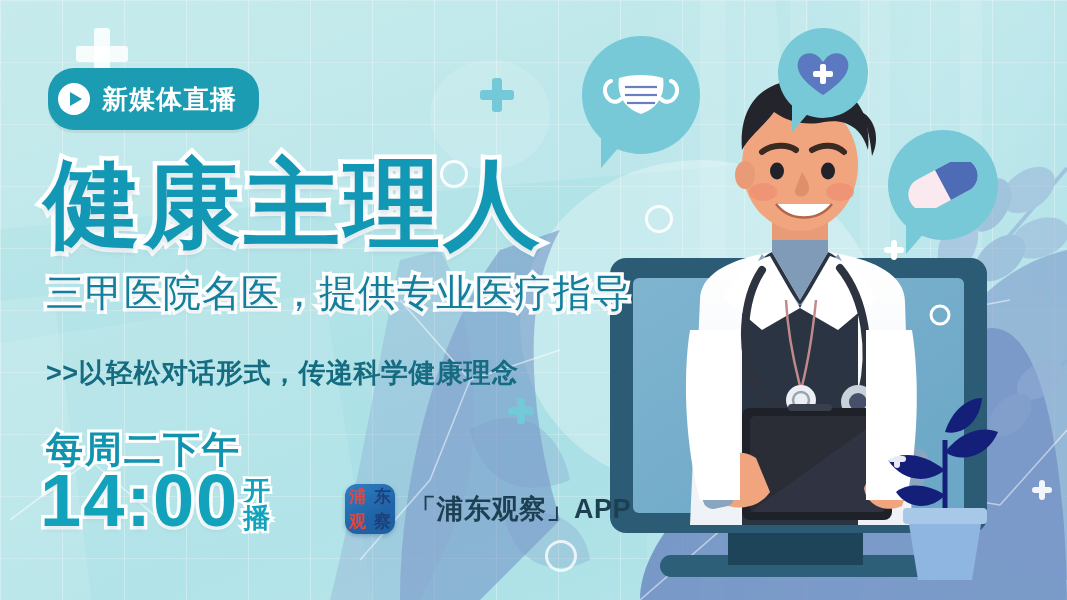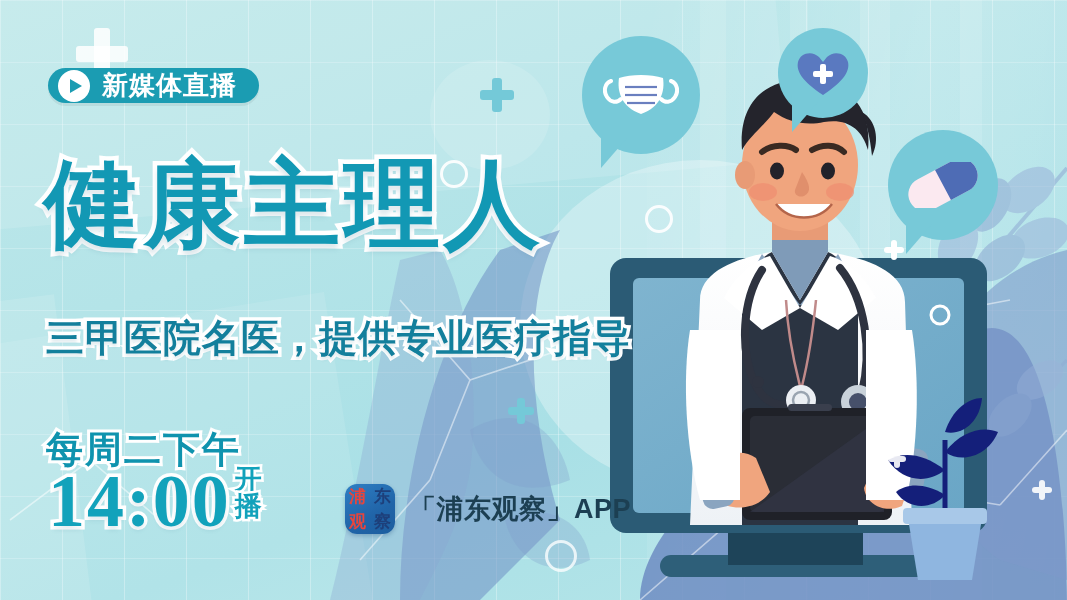--- a/index.html
+++ b/index.html
@@ -77,21 +77,21 @@
     position: absolute;
     border-radius: 50%;
     border: 3px solid rgba(255,255,255,0.9);
   }
   .ring.blue { border-color: #5f81bd; }
 
   
   .live-badge {
     position: absolute;
     left: 48px; top: 68px;
-    height: 35px;
+    height: 62px;
     padding: 0 22px 0 10px;
     display: flex; align-items: center; gap: 12px;
     background: #1b9cb2;
     border-radius: 26px;
     box-shadow: 0 3px 0 rgba(0,0,0,0.06);
   }
   .play-circle {
     width: 32px; height: 32px;
     background: #ffffff;
     border-radius: 50%;
@@ -125,28 +125,27 @@
     -webkit-text-stroke: 9px #ffffff;
     paint-order: stroke fill;
     text-shadow: 0 5px 5px rgba(70,130,150,0.18);
     margin-top: 20px;
   }
 
   .subhead {
     position: absolute;
     left: 46px; top: 268px;
     font-size: 38px;
-    font-weight: bold;
+    font-weight: normal;
     color: #137f9c;
     letter-spacing: 1px;
     white-space: nowrap;
     -webkit-text-stroke: 7px #ffffff;
     paint-order: stroke fill;
     text-shadow: 0 3px 3px rgba(70,130,150,0.16);
-    margin-top: 45px;
   }
 
   .tagline {
     position: absolute;
     left: 46px; top: 355px;
     font-size: 27px;
     font-weight: bold;
     color: #156c80;
     letter-spacing: 0.5px;
     white-space: nowrap;
@@ -159,22 +158,22 @@
     font-size: 37px;
     font-weight: bold;
     color: #0f93ae;
     letter-spacing: 2px;
     white-space: nowrap;
     -webkit-text-stroke: 6px #ffffff;
     paint-order: stroke fill;
   }
   .sched-time-wrap {
     position: absolute;
-    left: 48px; top: 466px;
-    display: flex; align-items: flex-start; font-family: Liberation Serif, serif;
+    left: 40px; top: 466px;
+    display: flex; align-items: flex-end;
   }
   .sched-time {
     font-size: 74px;
     font-weight: bold;
     color: #12a2bb;
     letter-spacing: 2px;
     line-height: 0.95;
     -webkit-text-stroke: 7px #ffffff;
     paint-order: stroke fill;
     text-shadow: 0 4px 4px rgba(70,130,150,0.14);
@@ -452,20 +451,21 @@
     <span class="play-circle">
       <span class="play-tri"></span>
     </span>
     <span class="live-badge-text">新媒体直播</span>
   </div>
 
   <div class="headline">健康主理人</div>
 
   <div class="subhead">三甲医院名医，提供专业医疗指导</div>
 
+  <div class="tagline">&gt;&gt;以轻松对话形式，传递科学健康理念</div>
 
   <div class="sched-day">每周二下午</div>
   <div class="sched-time-wrap">
     <span class="sched-time">14:00</span>
     <span class="sched-onair">
       <span>开</span>
       <span>播</span>
     </span>
   </div>
 

